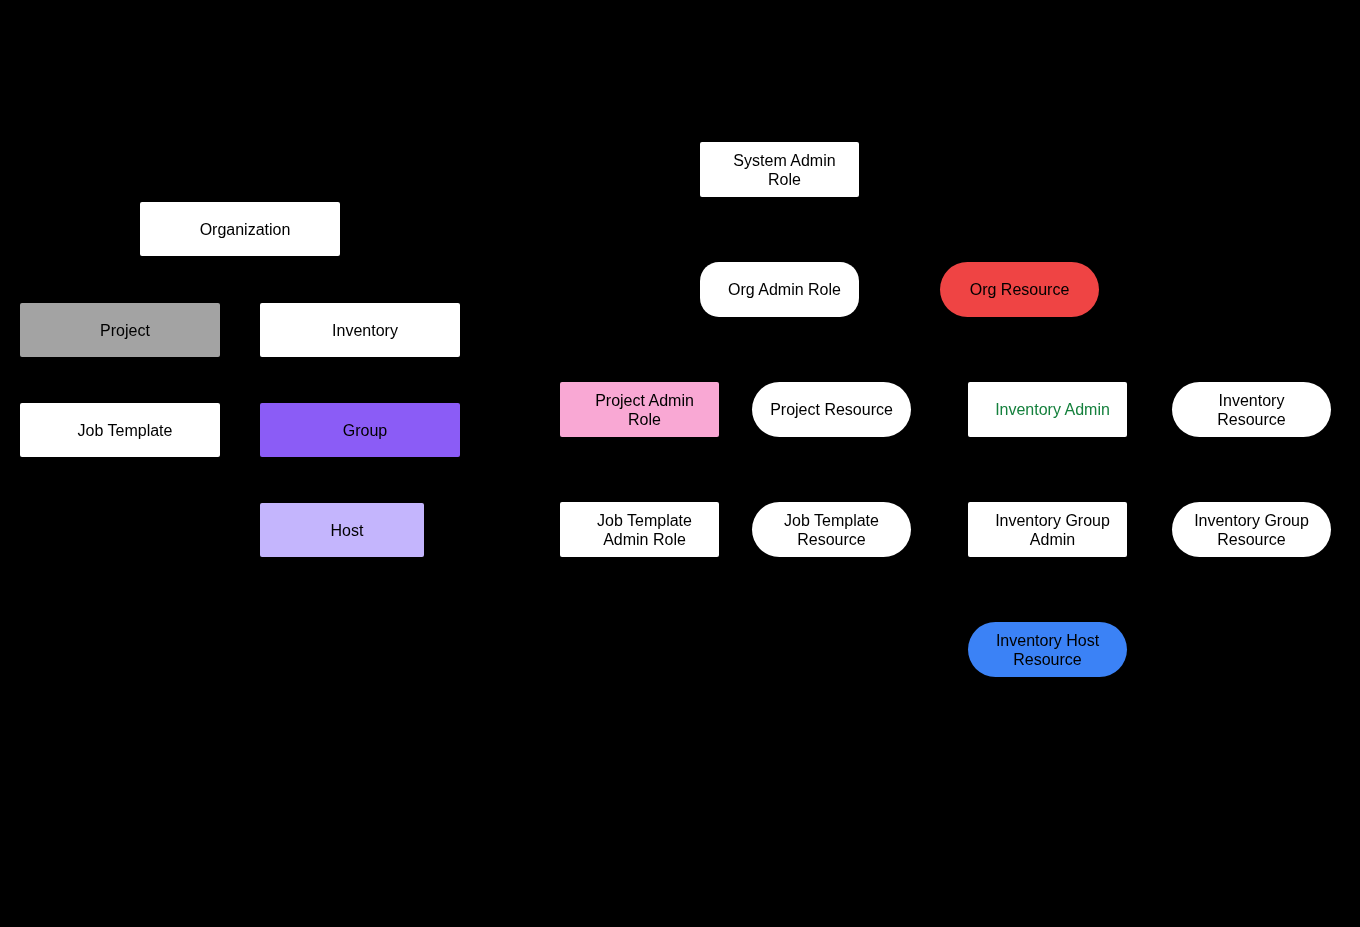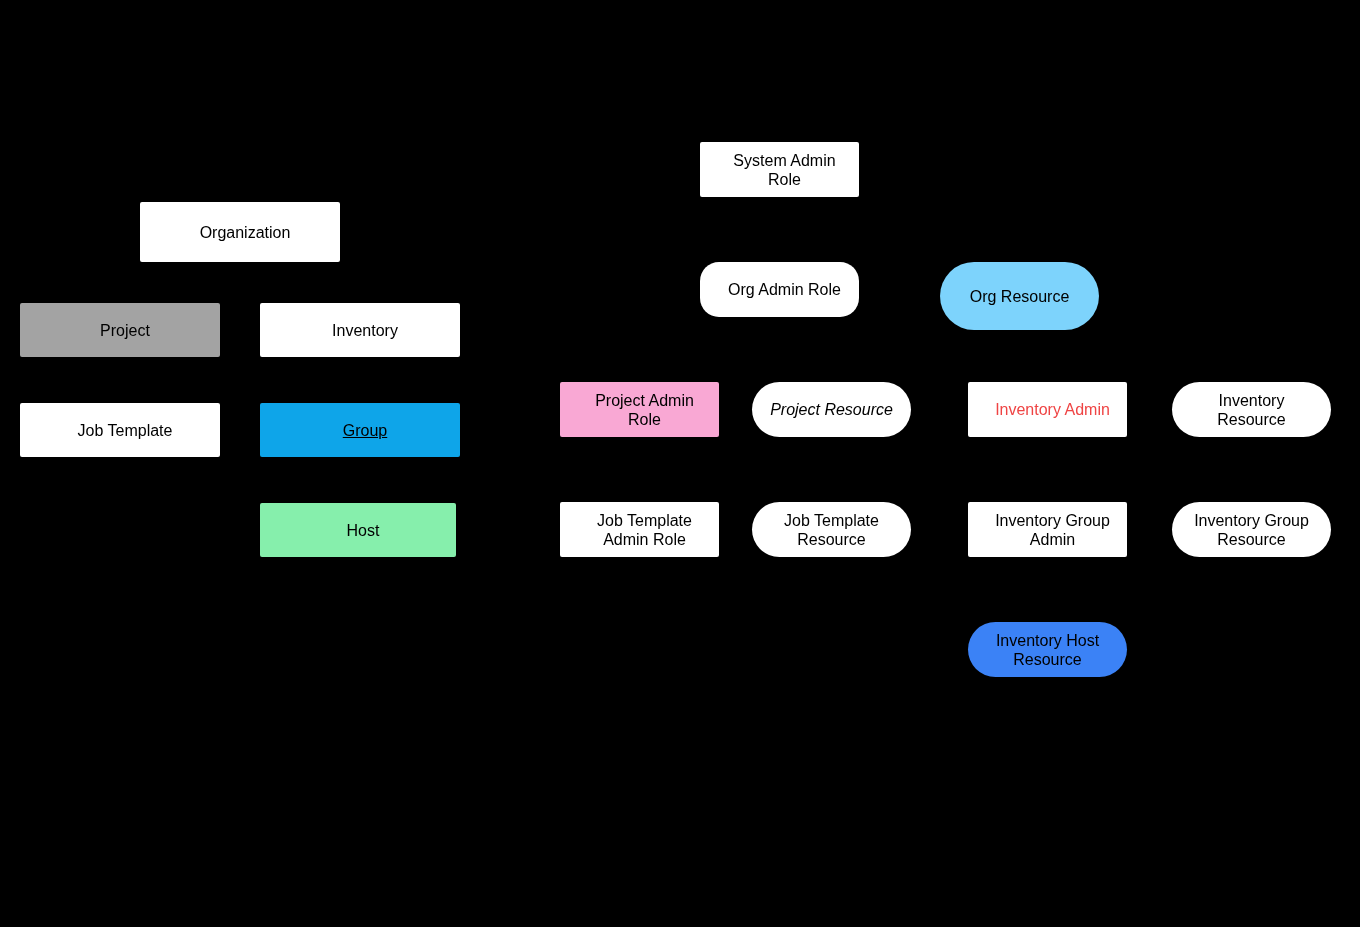--- a/index.html
+++ b/index.html
@@ -34,34 +34,34 @@
     padding-left: 16px;
   }
   .node.pill {
     border-radius: 999px;
   }
 </style>
 </head>
 <body>
 
 <div id="canvas" style="background: rgb(0, 0, 0);">
-    <div class="node rect" style="left: 140px; top: 202px; width: 200px; height: 60px; background: rgb(255, 255, 255); color: rgb(0, 0, 0);">Organization</div>
+    <div class="node rect" style="left: 140px; top: 202px; width: 200px; height: 54px; background: rgb(255, 255, 255); color: rgb(0, 0, 0);">Organization</div>
     <div class="node rect" style="left: 20px; top: 303px; width: 200px; height: 54px; background: #a3a3a3; color: rgb(0, 0, 0);">Project</div>
     <div class="node rect" style="left: 260px; top: 303px; width: 200px; height: 54px; background: rgb(255, 255, 255); color: rgb(0, 0, 0);">Inventory</div>
     <div class="node rect" style="left: 20px; top: 403px; width: 200px; height: 54px; background: rgb(255, 255, 255); color: rgb(0, 0, 0);">Job Template</div>
-    <div class="node rect" style="left: 260px; top: 403px; width: 200px; height: 54px; background: #0ea5e9; color: rgb(0, 0, 0); text-decoration: underline;">Group</div>
-    <div class="node rect" style="left: 260px; top: 503px; width: 196px; height: 54px; background: #86efac; color: rgb(0, 0, 0);">Host</div>
+    <div class="node rect" style="left: 260px; top: 403px; width: 200px; height: 54px; background: #8b5cf6; color: rgb(0, 0, 0);">Group</div>
+    <div class="node rect" style="left: 260px; top: 503px; width: 164px; height: 54px; background: #c4b5fd; color: rgb(0, 0, 0);">Host</div>
     <div class="node rect" style="left: 700px; top: 142px; width: 159px; height: 55px; background: rgb(255, 255, 255); color: rgb(0, 0, 0);">System Admin
 Role</div>
     <div class="node rect" style="left: 700px; top: 262px; width: 159px; height: 55px; background: rgb(255, 255, 255); color: rgb(0, 0, 0); border-radius: 19px;">Org Admin Role</div>
-    <div class="node pill" style="left: 940px; top: 262px; width: 159px; height: 68px; background: #7dd3fc; color: rgb(0, 0, 0); text-align: center;">Org Resource</div>
+    <div class="node pill" style="left: 940px; top: 262px; width: 159px; height: 55px; background: #ef4444; color: rgb(0, 0, 0); text-align: center;">Org Resource</div>
     <div class="node rect" style="left: 560px; top: 382px; width: 159px; height: 55px; background: #f9a8d4; color: rgb(0, 0, 0);">Project Admin
 Role</div>
-    <div class="node pill" style="left: 752px; top: 382px; width: 159px; height: 55px; background: rgb(255, 255, 255); color: rgb(0, 0, 0); font-style: italic;">Project Resource</div>
-    <div class="node rect" style="left: 968px; top: 382px; width: 159px; height: 55px; background: rgb(255, 255, 255); color: #ef4444;">Inventory Admin</div>
+    <div class="node pill" style="left: 752px; top: 382px; width: 159px; height: 55px; background: rgb(255, 255, 255); color: rgb(0, 0, 0);">Project Resource</div>
+    <div class="node rect" style="left: 968px; top: 382px; width: 159px; height: 55px; background: rgb(255, 255, 255); color: #15803d;">Inventory Admin</div>
     <div class="node pill" style="left: 1172px; top: 382px; width: 159px; height: 55px; background: rgb(255, 255, 255); color: rgb(0, 0, 0);">Inventory
 Resource</div>
     <div class="node rect" style="left: 560px; top: 502px; width: 159px; height: 55px; background: rgb(255, 255, 255); color: rgb(0, 0, 0);">Job Template
 Admin Role</div>
     <div class="node pill" style="left: 752px; top: 502px; width: 159px; height: 55px; background: rgb(255, 255, 255); color: rgb(0, 0, 0);">Job Template
 Resource</div>
     <div class="node rect" style="left: 968px; top: 502px; width: 159px; height: 55px; background: rgb(255, 255, 255); color: rgb(0, 0, 0);">Inventory Group
 Admin</div>
     <div class="node pill" style="left: 1172px; top: 502px; width: 159px; height: 55px; background: rgb(255, 255, 255); color: rgb(0, 0, 0);">Inventory Group
 Resource</div>

